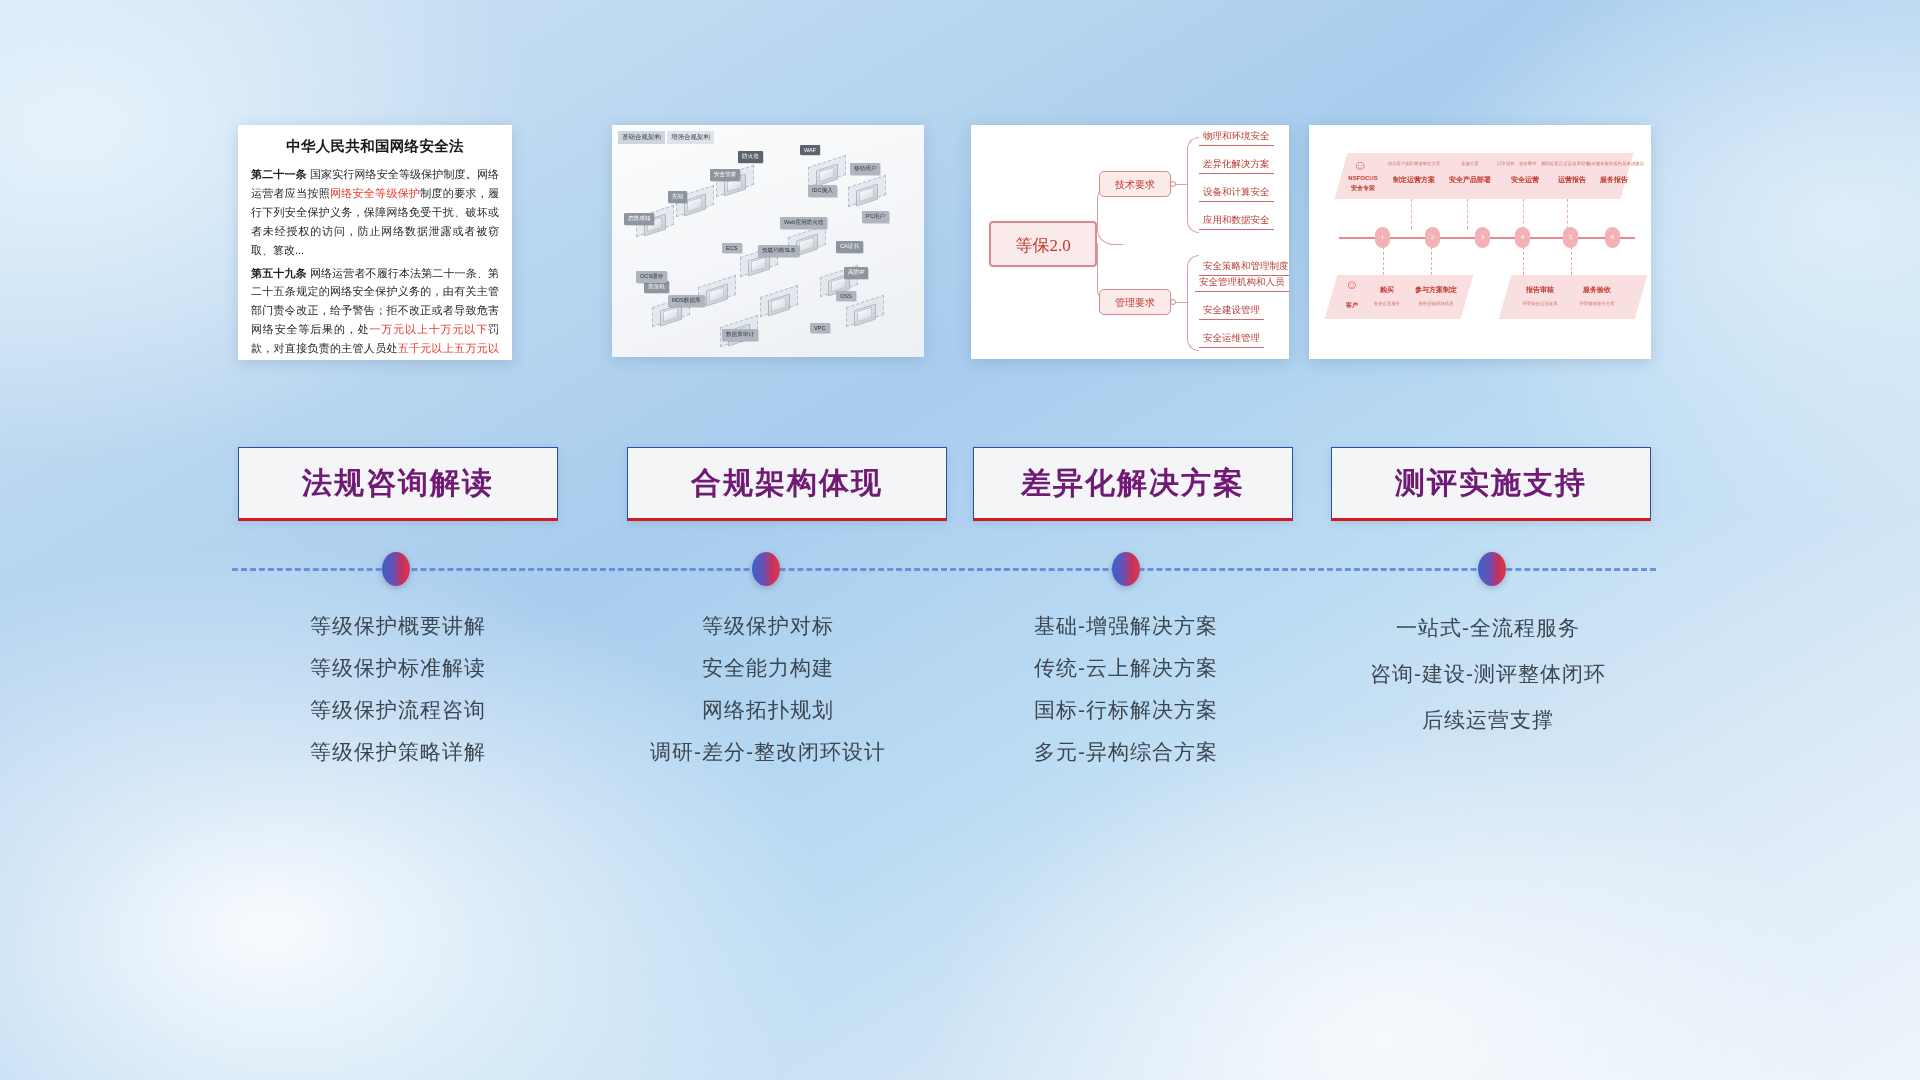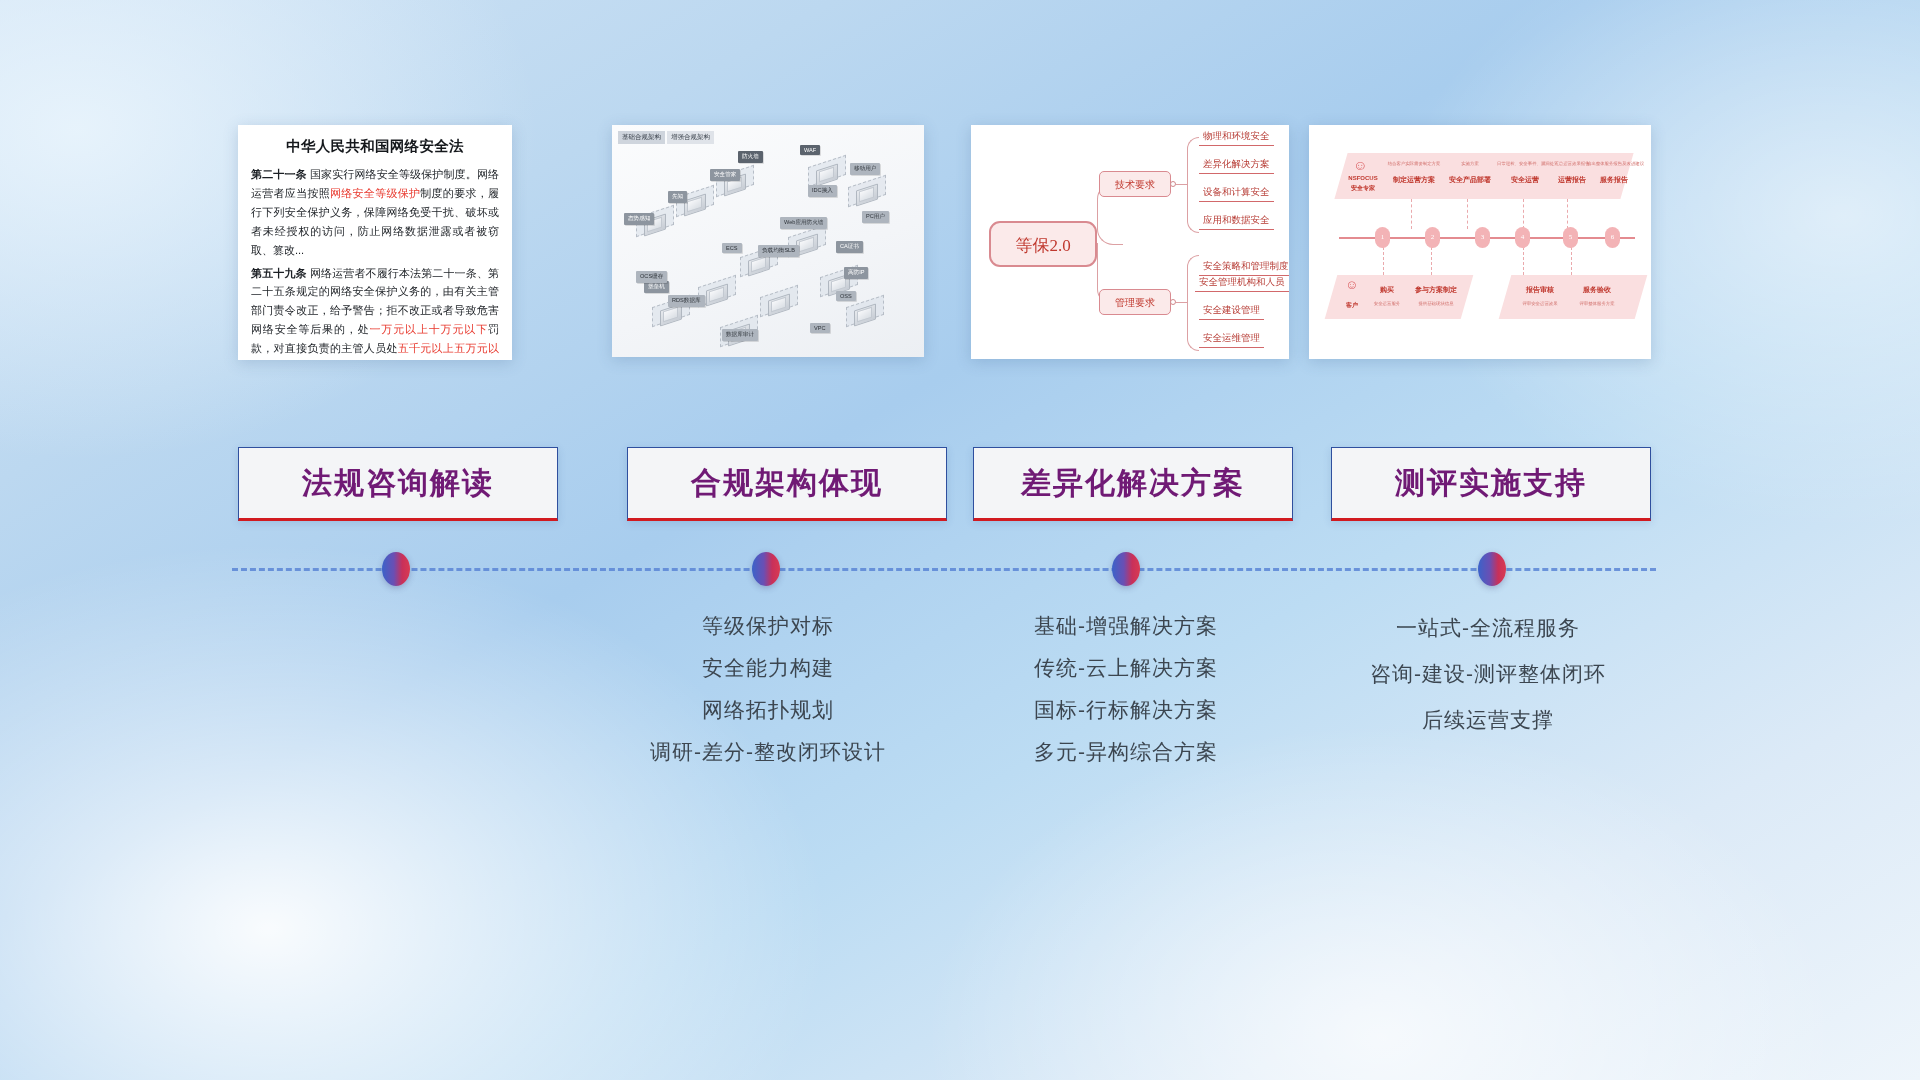--- a/index.html
+++ b/index.html
@@ -55,21 +55,21 @@
      border:1px solid #c3c9d1; }
   .plate { position:absolute; width:38px; height:20px;
      background:rgba(215,222,231,.55); transform:skewY(-18deg); border:1px dashed #b6bdc6; }
 
   
   .mm { position:relative; width:100%; height:100%; background:#fff; }
   .mmbox { position:absolute; border:1.4px solid #d98a90; background:#fbeaea;
      color:#c0392f; border-radius:5px; text-align:center; white-space:nowrap;
      font-family:"Liberation Serif","DejaVu Serif",serif; }
   .mmroot { left:18px; top:96px; width:108px; height:46px; line-height:46px;
-     font-size:17px; border-width:2px; border-radius:11px; }
+     font-size:17px; border-width:2px; border-radius:4px; }
   .mmlvl2 { width:72px; height:26px; line-height:26px; font-size:10px; }
   .leaf { position:absolute; font-size:9.5px; color:#b63a33; white-space:nowrap;
      font-family:"Liberation Serif","DejaVu Serif",serif;
      border-bottom:1.4px solid #d2686a; padding:0 4px 2px 4px; }
   .mcurve { position:absolute; border:1.3px solid #dca0a3; border-right:0;
      border-top-left-radius:16px; border-bottom-left-radius:16px; }
   .mstub { position:absolute; height:1.3px; background:#dca0a3; }
   .mdot { position:absolute; width:6px; height:6px; border:1.2px solid #d08a8d;
      border-radius:50%; background:#fff; }
 
@@ -325,20 +325,26 @@
   <div class="hdr h4">
     <span>测评实施支持</span>
   </div>
 
   <div class="rail"></div>
   <div class="knob k1"></div>
   <div class="knob k2"></div>
   <div class="knob k3"></div>
   <div class="knob k4"></div>
 
+  <ul class="col l1">
+    <li>等级保护概要讲解</li>
+    <li>等级保护标准解读</li>
+    <li>等级保护流程咨询</li>
+    <li>等级保护策略详解</li>
+  </ul>
   <ul class="col l2">
     <li>等级保护对标</li>
     <li>安全能力构建</li>
     <li>网络拓扑规划</li>
     <li>调研-差分-整改闭环设计</li>
   </ul>
   <ul class="col l3">
     <li>基础-增强解决方案</li>
     <li>传统-云上解决方案</li>
     <li>国标-行标解决方案</li>

